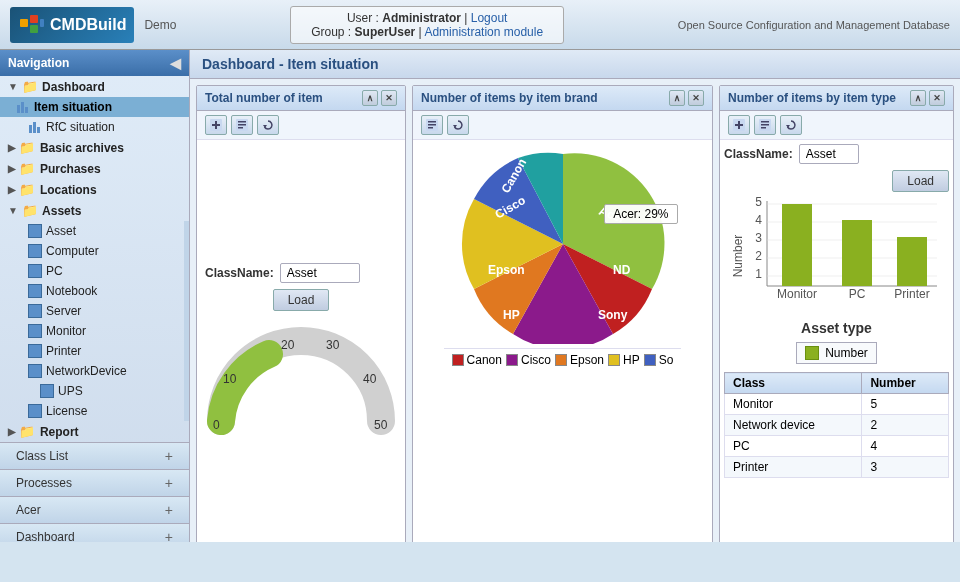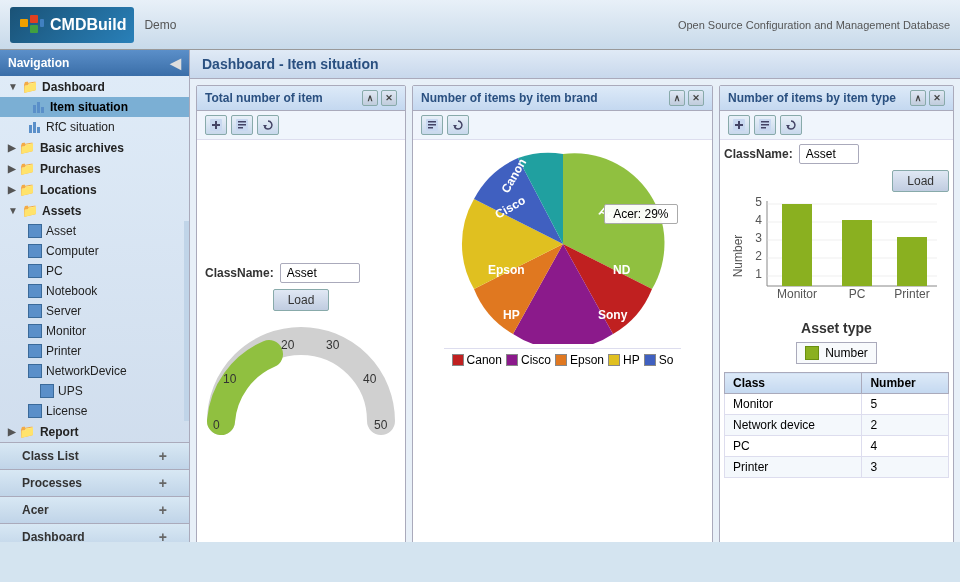--- a/index.html
+++ b/index.html
@@ -24,21 +24,21 @@
     .sidebar-toggle { cursor: pointer; color: #ddd; font-size: 14px; }
     .sidebar-item { padding: 3px 8px 3px 16px; cursor: pointer; display: flex; align-items: center; gap: 4px; color: #222; }
     .sidebar-item.selected { background: #7bafd4; color: #000; font-weight: bold; }
     .sidebar-section { padding: 3px 8px; cursor: pointer; display: flex; align-items: center; gap: 4px; color: #222; font-weight: bold; }
     .folder-icon { color: #e8a020; font-size: 13px; }
     .item-icon { width: 14px; height: 14px; display: inline-block; background: #5a8fc9; border: 1px solid #3a6a9a; }
     .expand-icon { color: #555; font-size: 10px; }
 
     
     .nav-section { border-top: 1px solid #aab; }
-    .nav-section-header { background: linear-gradient(to bottom, #d8e8f4, #c0d4e8); padding: 5px 22px; cursor: pointer; display: flex; justify-content: space-between; align-items: center; font-weight: bold; color: #333; }
+    .nav-section-header { background: linear-gradient(to bottom, #d8e8f4, #c0d4e8); padding: 5px 16px; cursor: pointer; display: flex; justify-content: space-between; align-items: center; font-weight: normal; color: #333; }
     .nav-section-add { color: #666; font-size: 14px; cursor: pointer; }
 
     
     #content { flex: 1; background: #e8f0f8; overflow: hidden; }
     #content-header { background: linear-gradient(to bottom, #e0eaf6, #c8d8ec); padding: 6px 12px; border-bottom: 1px solid #aab; font-size: 14px; font-weight: bold; color: #2a5080; }
 
     #dashboard-grid { display: flex; gap: 6px; padding: 6px; height: calc(532px - 30px); }
 
     .panel { background: #fff; border: 1px solid #aab; border-radius: 2px; flex: 1; display: flex; flex-direction: column; }
     .panel-header { background: linear-gradient(to bottom, #ddeaf8, #c4d8f0); padding: 4px 8px; border-bottom: 1px solid #aab; display: flex; justify-content: space-between; align-items: center; font-weight: bold; color: #2a5080; font-size: 12px; }
@@ -80,37 +80,49 @@
       <svg id="logo-icon" viewBox="0 0 28 28" width="28" height="28">
         <rect x="2" y="8" width="8" height="8" fill="#f0a000" rx="1"></rect>
         <rect x="12" y="4" width="8" height="8" fill="#e04020" rx="1"></rect>
         <rect x="12" y="14" width="8" height="8" fill="#40a040" rx="1"></rect>
         <rect x="22" y="8" width="4" height="8" fill="#4080c0" rx="1"></rect>
       </svg>
       <span id="logo-text" style="color:#fff;font-size:16px;font-weight:bold;">CMDBuild</span>
     </div>
     <span style="color:#555;font-size:12px;margin-left:4px;">Demo</span>
   </div>
+  <div id="user-info">
+    <div>
+      <span>User :</span>
+      <strong><span>Administrator</span></strong>
+      | <a href="#">Logout</a>
+    </div>
+    <div>
+      <span>Group :</span>
+      <strong><span>SuperUser</span></strong>
+      | <a href="#">Administration module</a>
+    </div>
+  </div>
   <div id="right-info">Open Source Configuration and Management Database</div>
 </div>
 
 <div id="main">
 
   <div id="sidebar">
     <div id="sidebar-header">
       <span>Navigation</span>
       <span class="sidebar-toggle">◀</span>
     </div>
 
     <div class="sidebar-section">
       <span class="expand-icon">▼</span>
       <span class="folder-icon">📁</span>
       <span>Dashboard</span>
     </div>
-    <div class="sidebar-item selected" style="padding-left:32px;">
+    <div class="sidebar-item selected" style="padding-left:16px;">
       <svg width="14" height="14" viewBox="0 0 14 14">
           <rect x="1" y="5" width="3" height="8" fill="#5a8fc9"></rect>
           <rect x="5" y="2" width="3" height="11" fill="#5a8fc9"></rect>
           <rect x="9" y="7" width="3" height="6" fill="#5a8fc9"></rect>
         </svg>
       <span>Item situation</span>
     </div>
     <div class="sidebar-item" style="padding-left:28px;">
       <svg width="14" height="14" viewBox="0 0 14 14">
           <rect x="1" y="5" width="3" height="8" fill="#5a8fc9"></rect>

